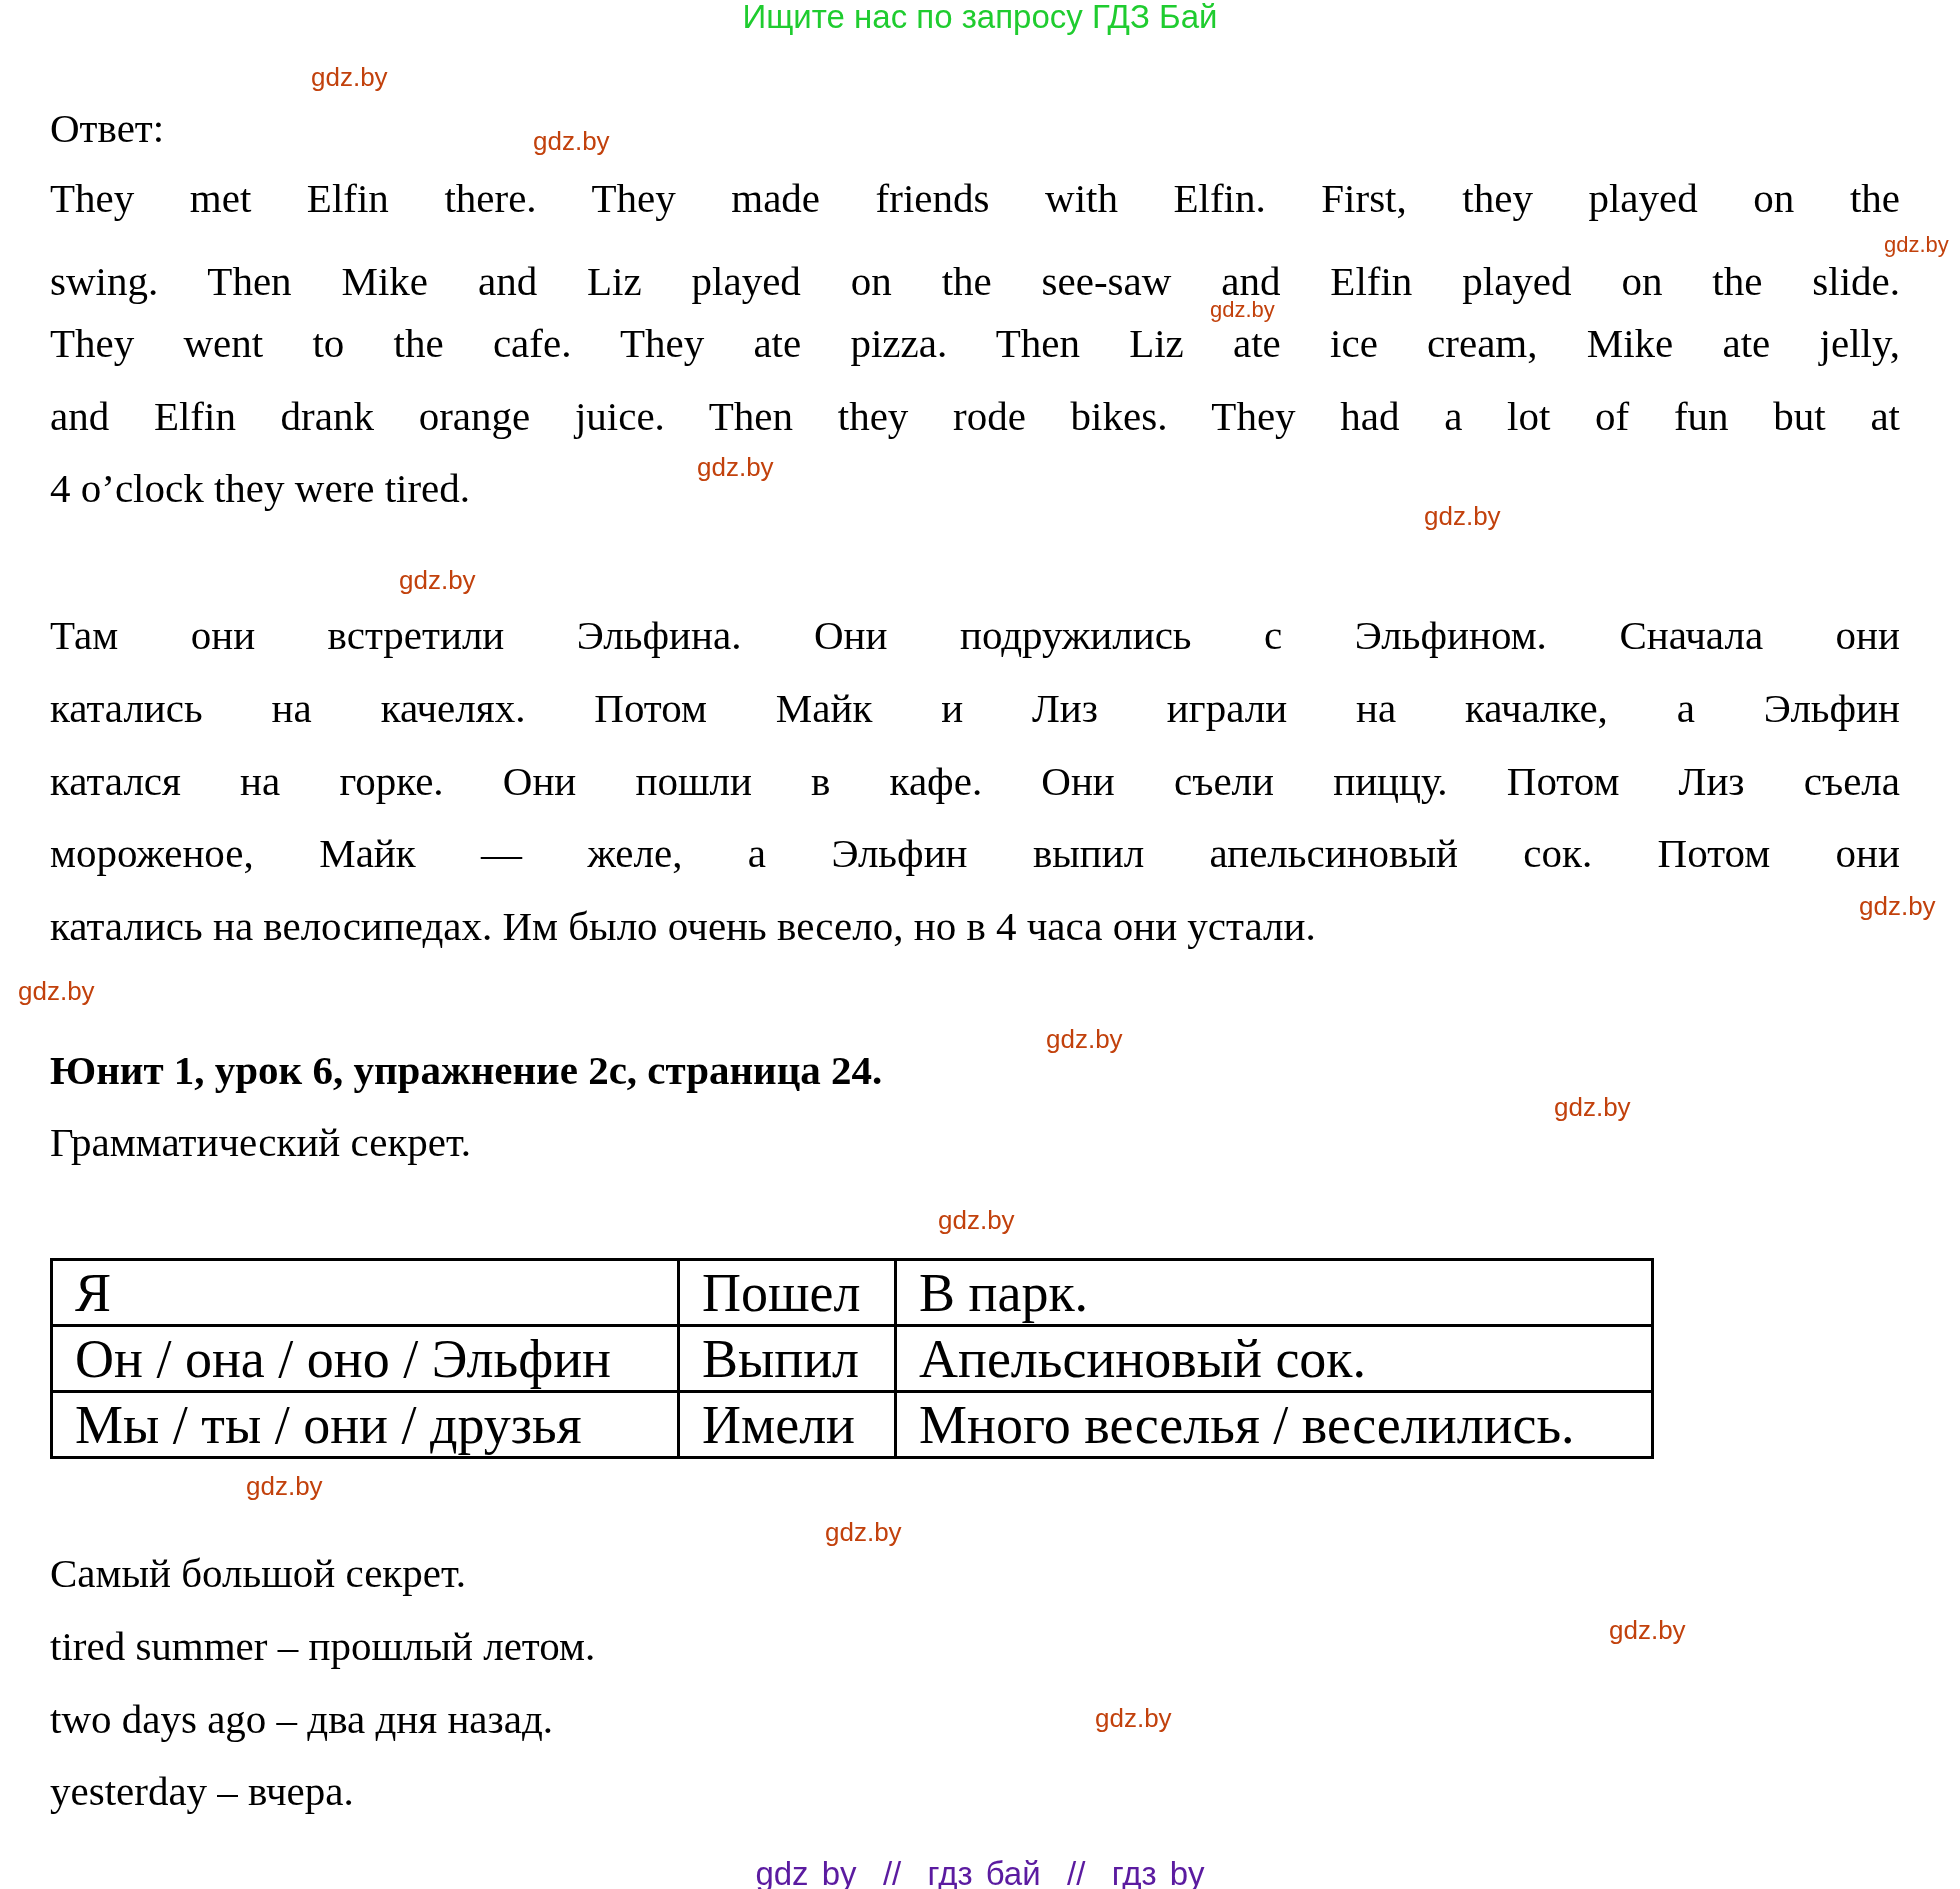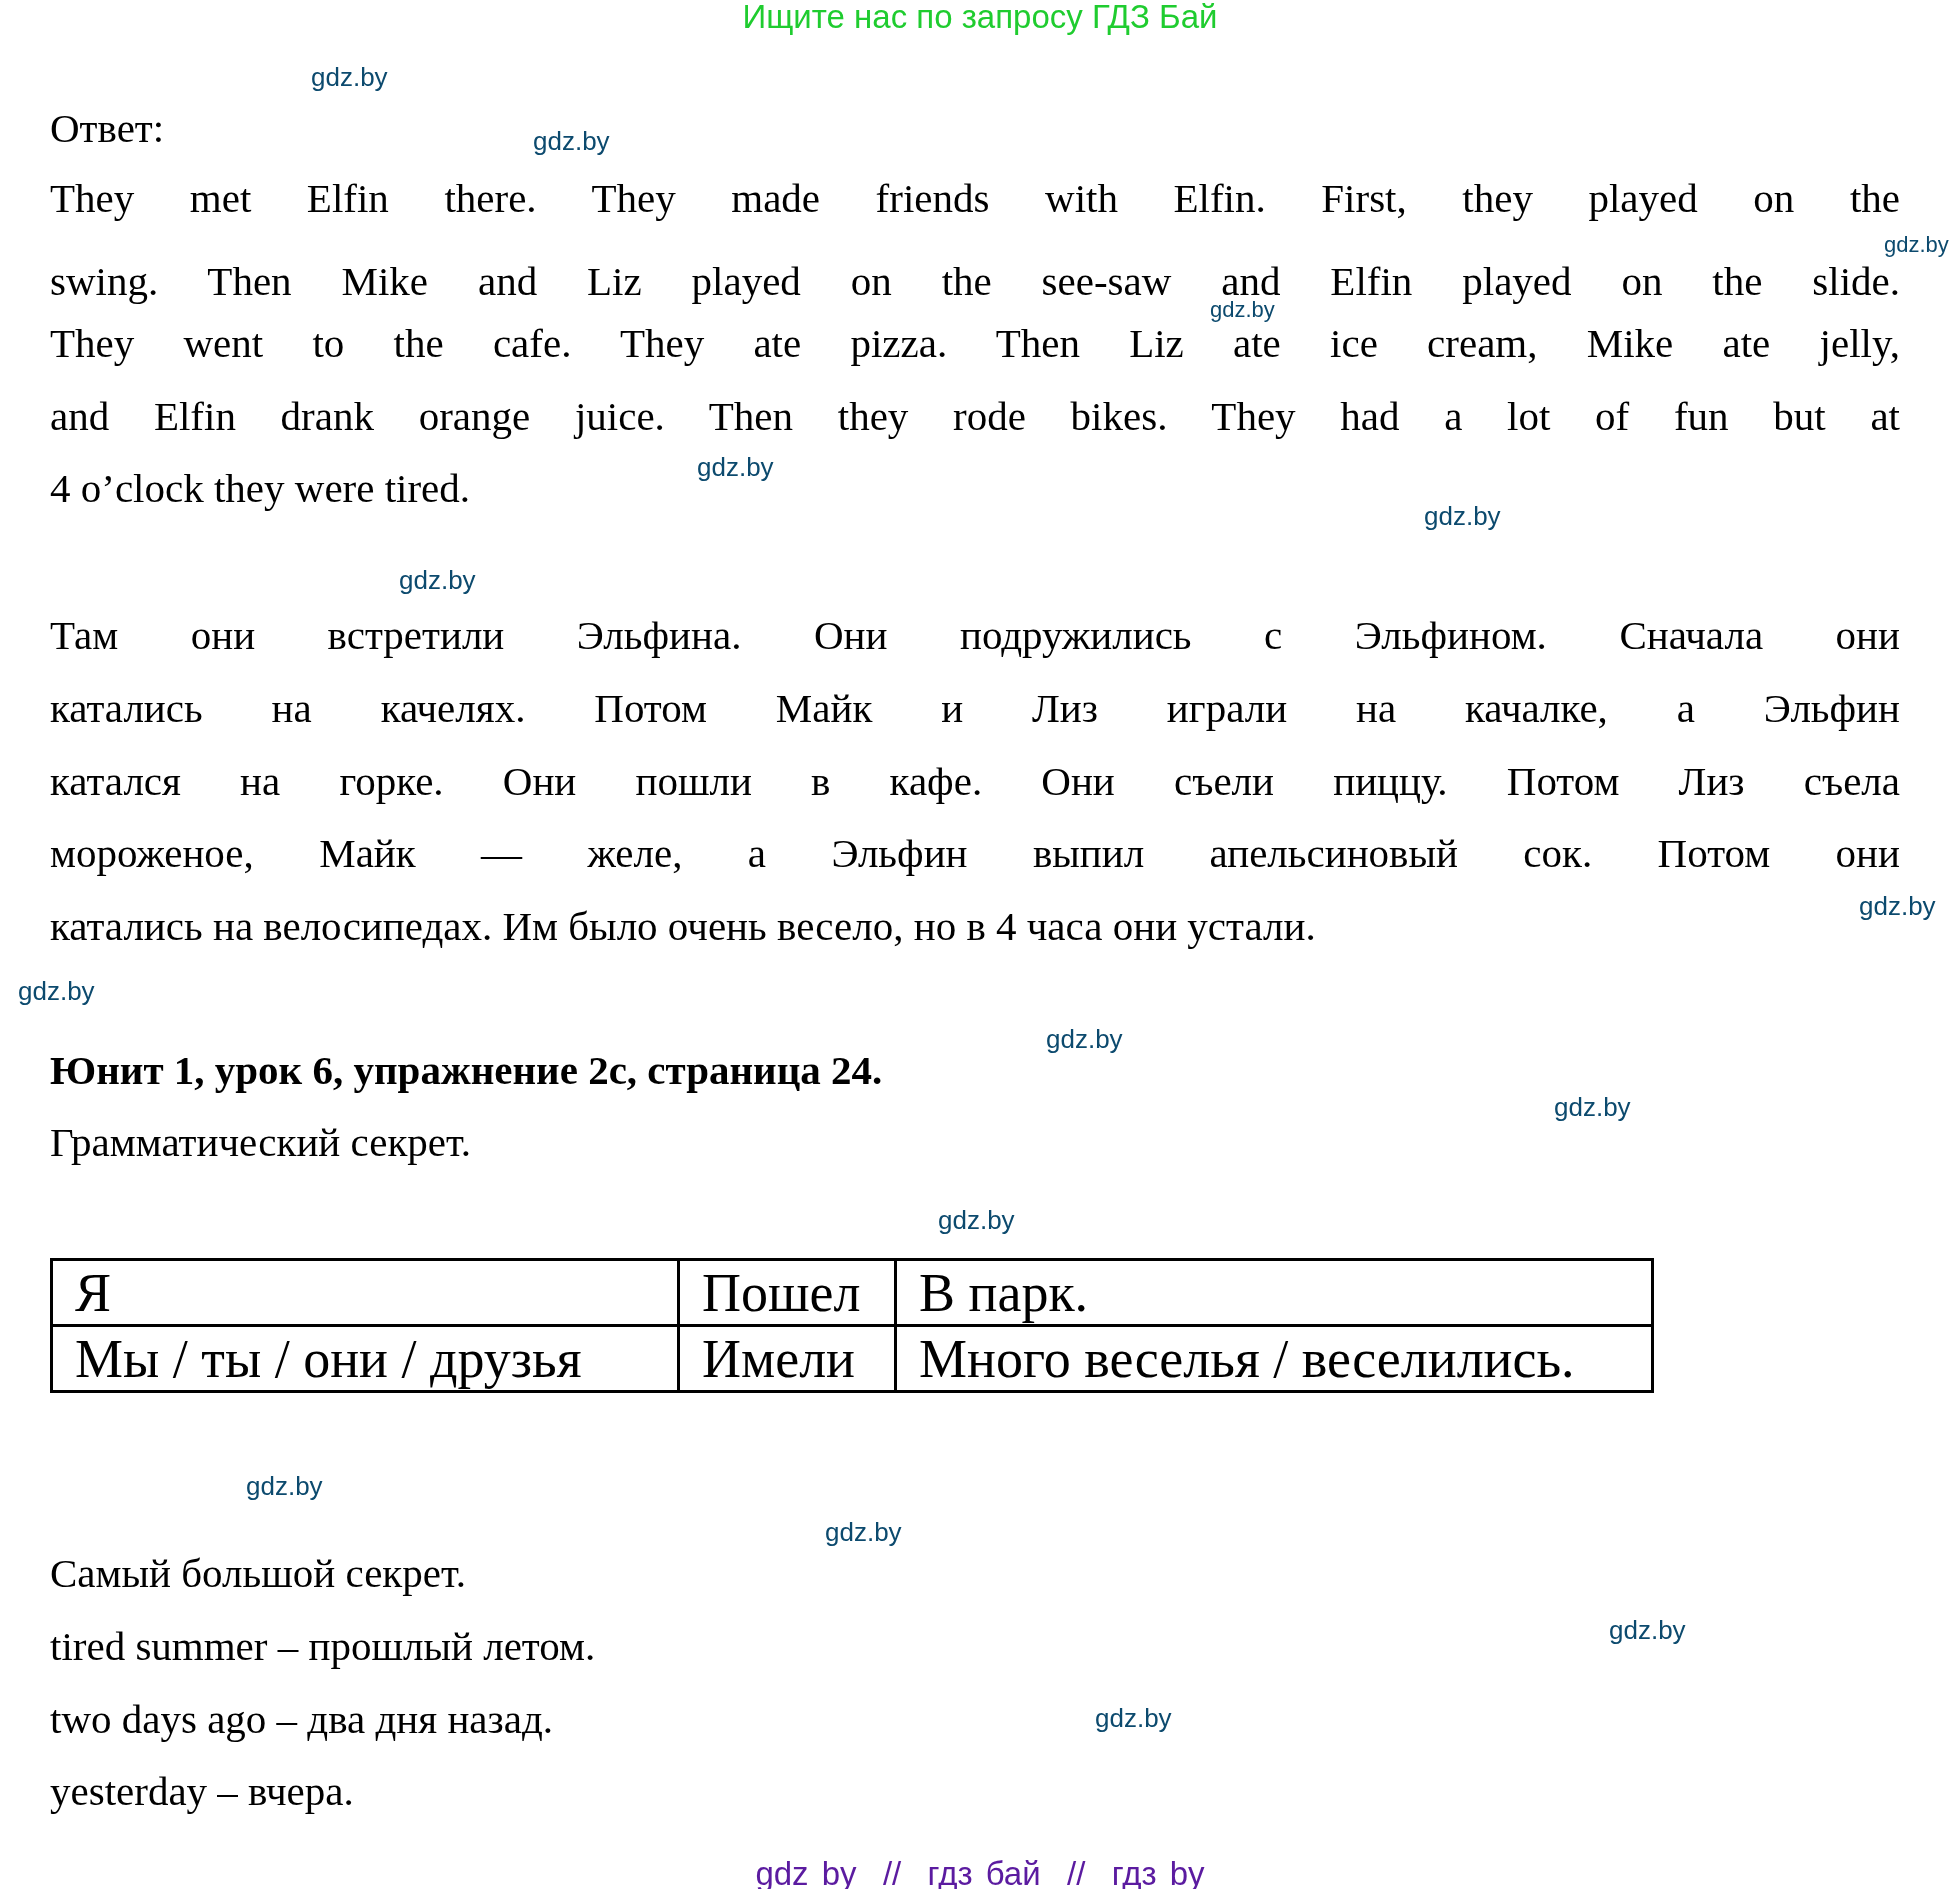--- a/index.html
+++ b/index.html
@@ -4,21 +4,21 @@
 <style>
   html, body { margin:0; padding:0; background:#ffffff; }
   body { width:1960px; height:1889px; position:relative; overflow:hidden; color:#000; }
   .serif { font-family: "Liberation Serif", "DejaVu Serif", serif; }
   .sans { font-family: "Liberation Sans", "DejaVu Sans", sans-serif; }
   .top-banner { position:absolute; left:0; width:1960px; top:-2px; text-align:center;
     font-size:33px; color:#1fcc2f; }
   .line { position:absolute; left:50px; white-space:nowrap; font-size:41px; line-height:1; }
   .justify { width:1850px; text-align:justify; text-align-last:justify; }
   .heading { font-weight:bold; }
-  .wm { position:absolute; font-size:26px; color:#0c4a6e; white-space:nowrap; line-height:1; }
+  .wm { position:absolute; font-size:26px; color:#c2410c; white-space:nowrap; line-height:1; }
   table.grammar { position:absolute; left:50px; top:1258px; border-collapse:collapse;
     font-size:54px; }
   table.grammar td { border:3px solid #000; height:63px; padding:0 20px 0 22px; white-space:nowrap;
     vertical-align:middle; line-height:1; }
   .footer { position:absolute; left:0; width:1960px; top:1855px; text-align:center;
     font-size:33px; color:#5b1ba0; word-spacing:4px; }
 </style>
 </head>
 <body>
 
@@ -46,20 +46,25 @@
 <div class="line serif" style="top:1122px;text-align:right;">Грамматический секрет.</div>
 
 <table class="grammar serif">
   <tbody>
       <tr>
     <td style="width:582px;">Я</td>
     <td style="width:172px;">Пошел</td>
     <td style="width:712px;">В парк.</td>
   </tr>
   <tr>
+    <td>Он / она / оно / Эльфин</td>
+    <td>Выпил</td>
+    <td>Апельсиновый сок.</td>
+  </tr>
+  <tr>
     <td>Мы / ты / они / друзья</td>
     <td>Имели</td>
     <td>Много веселья / веселились.</td>
   </tr>
 </tbody>
   </table>
 
 <div class="line serif" style="top:1553px;">Самый большой секрет.</div>
 <div class="line serif" style="top:1626px;">tired summer – прошлый летом.</div>
 <div class="line serif" style="top:1699px;">two days ago – два дня назад.</div>

